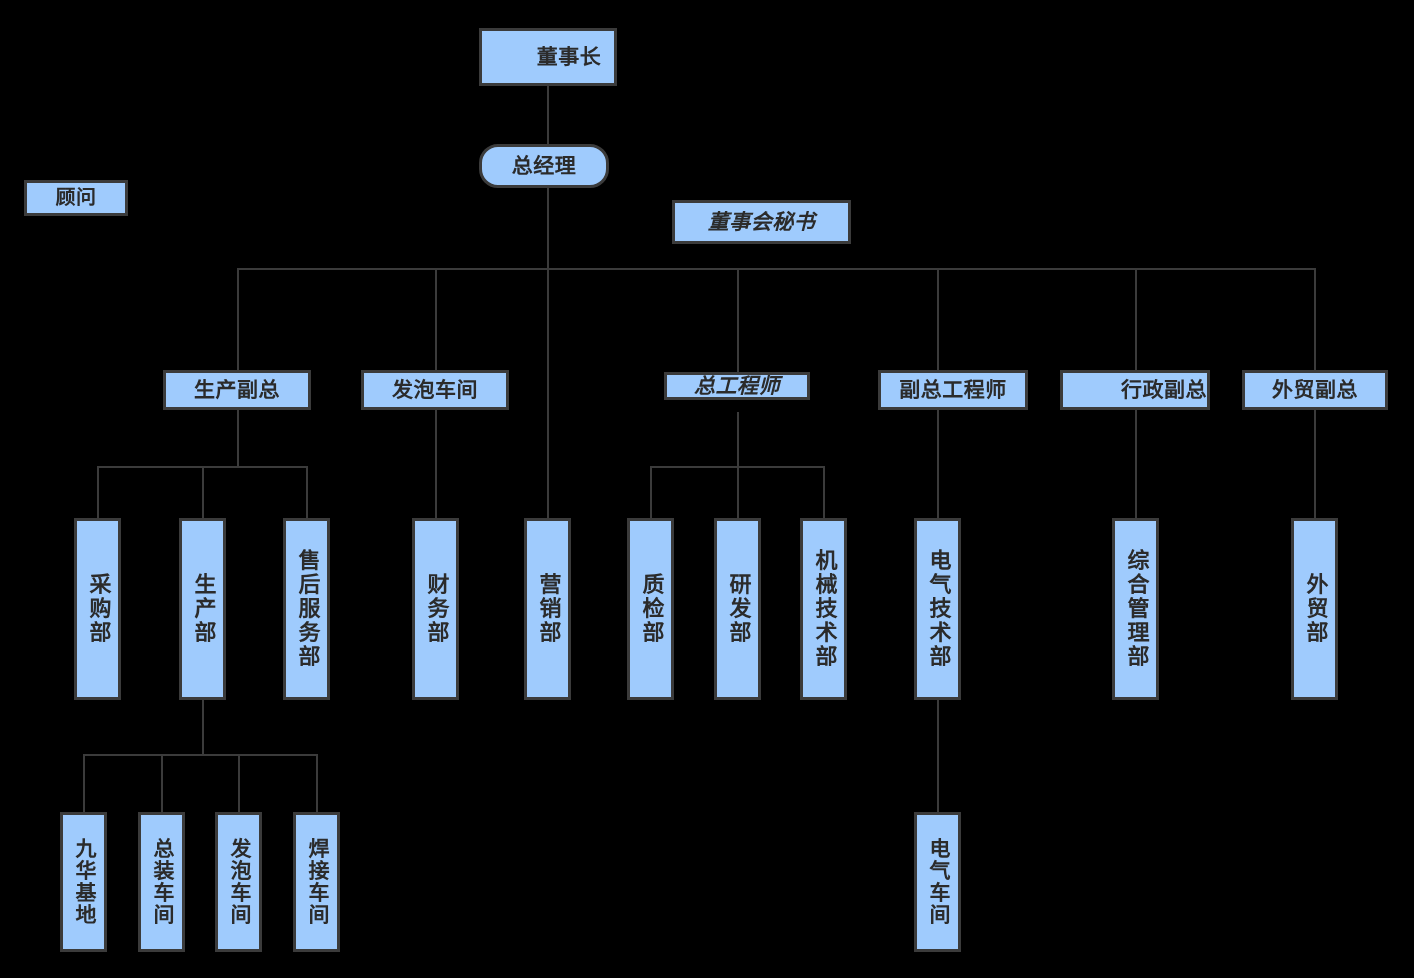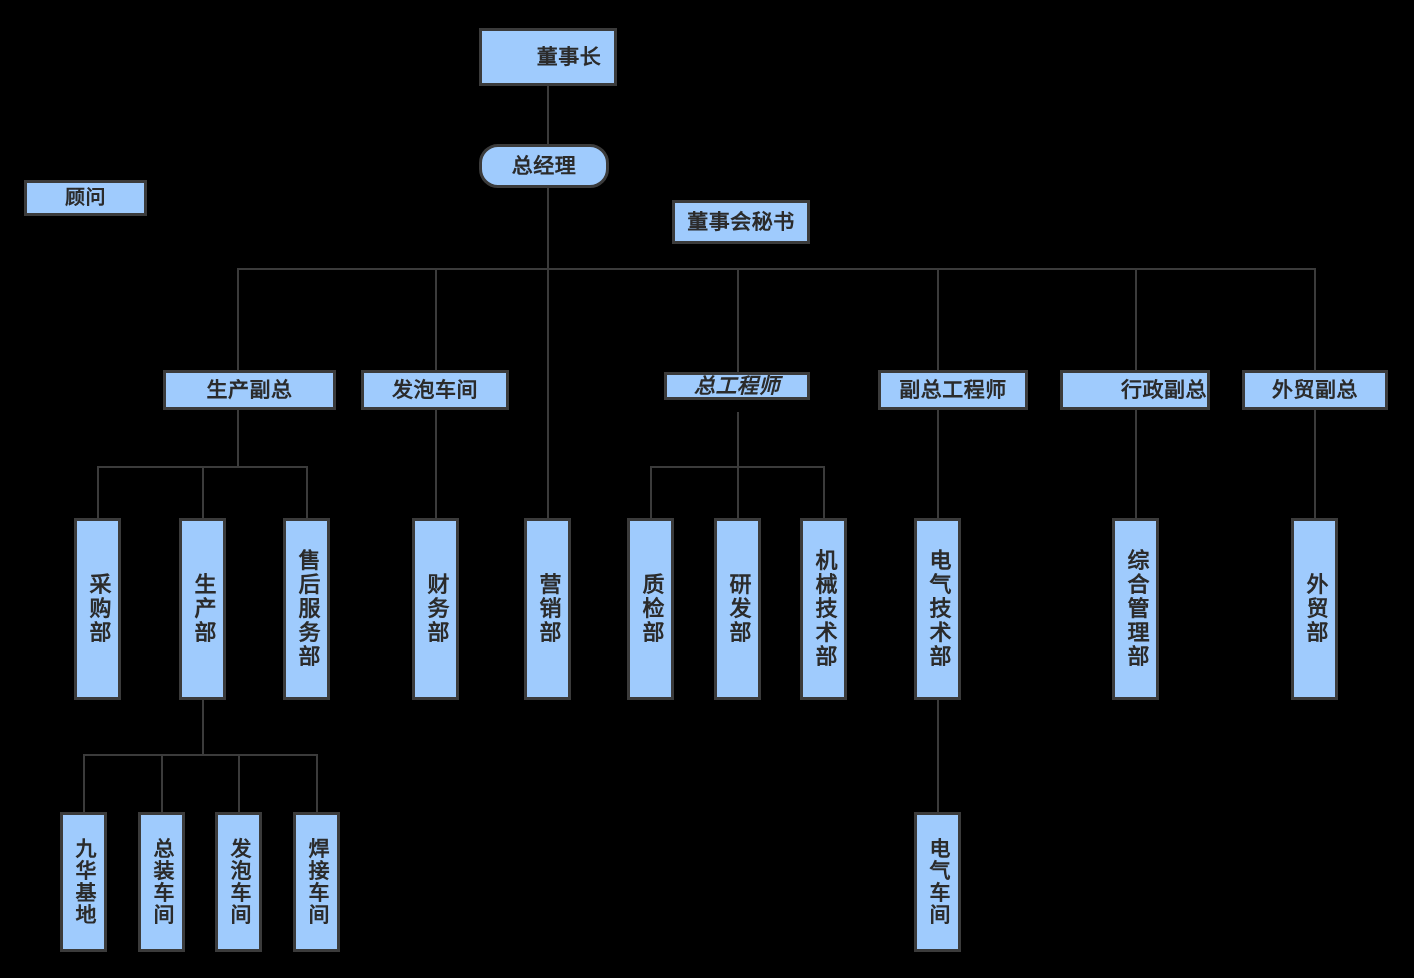--- a/index.html
+++ b/index.html
@@ -123,29 +123,29 @@
   <div class="ln v" style="left:937px; top:700px; height:112px;"></div>
 
   <div class="node h" style="left:479px; top:28px; width:138px; height:58px;padding-left:42px;">
     <span class="lbl">董事长</span>
   </div>
 
   <div class="node h" style="left:479px; top:144px; width:130px; height:44px;border-radius:19px;">
     <span class="lbl">总经理</span>
   </div>
 
-  <div class="node h" style="left:672px; top:200px; width:138px; height:44px;">
+  <div class="node h" style="left:672px; top:200px; width:179px; height:44px;font-style:italic;">
     <span class="lbl">董事会秘书</span>
   </div>
 
-  <div class="node h small" style="left:24px; top:180px; width:123px; height:36px;">
+  <div class="node h small" style="left:24px; top:180px; width:104px; height:36px;">
     <span class="lbl">顾问</span>
   </div>
 
-  <div class="node h" style="left:163px; top:370px; width:173px; height:40px;">
+  <div class="node h" style="left:163px; top:370px; width:148px; height:40px;">
     <span class="lbl">生产副总</span>
   </div>
 
   <div class="node h" style="left:361px; top:370px; width:148px; height:40px;">
     <span class="lbl">发泡车间</span>
   </div>
 
   <div class="node h" style="left:664px; top:372px; width:146px; height:28px;font-style:italic;">
     <span class="lbl">总工程师</span>
   </div>

